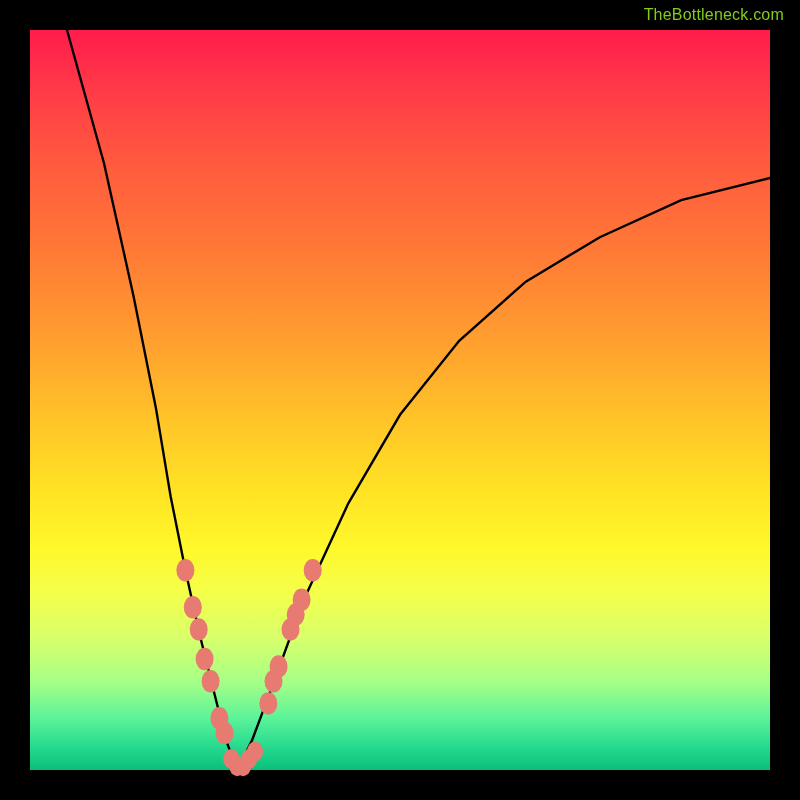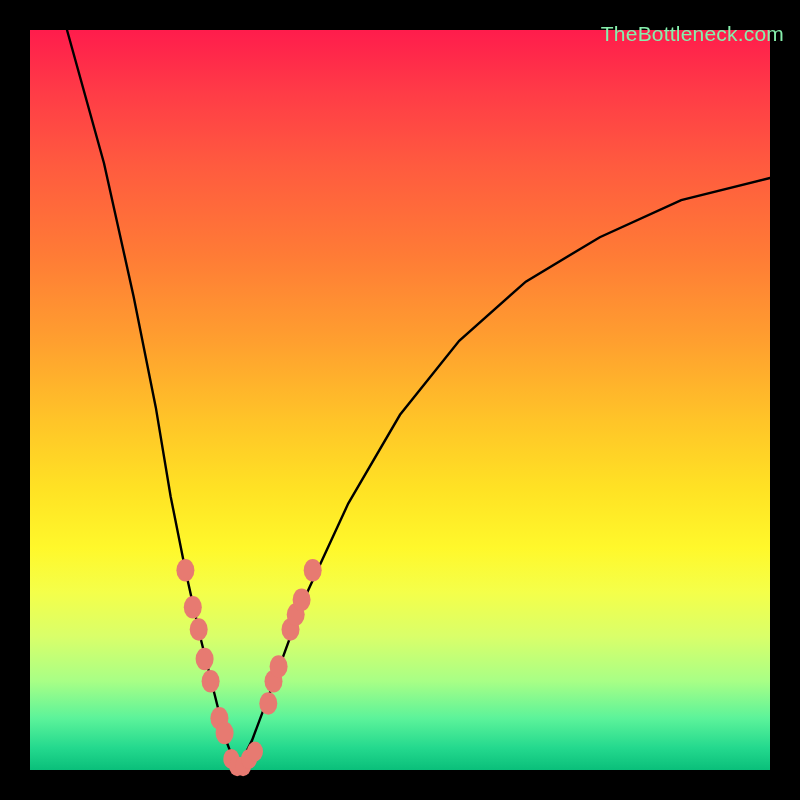--- a/index.html
+++ b/index.html
@@ -14,26 +14,25 @@
   .stage {
     position: relative;
     width: 800px;
     height: 800px;
     background: #000;
   }
   .watermark {
     position: absolute;
     top: 6px;
     right: 16px;
-    color: #86efac;
-    font-size: 21px;
+    color: #84cc16;
+    font-size: 16px;
     font-weight: 500;
     letter-spacing: 0.2px;
     z-index: 10;
-    margin-top: 16px;
   }
   .plot-frame {
     position: absolute;
     left: 30px;
     top: 30px;
     width: 740px;
     height: 740px;
     background: linear-gradient(to bottom,
       #ff1c4c 0%,
       #ff3a47 8%,

